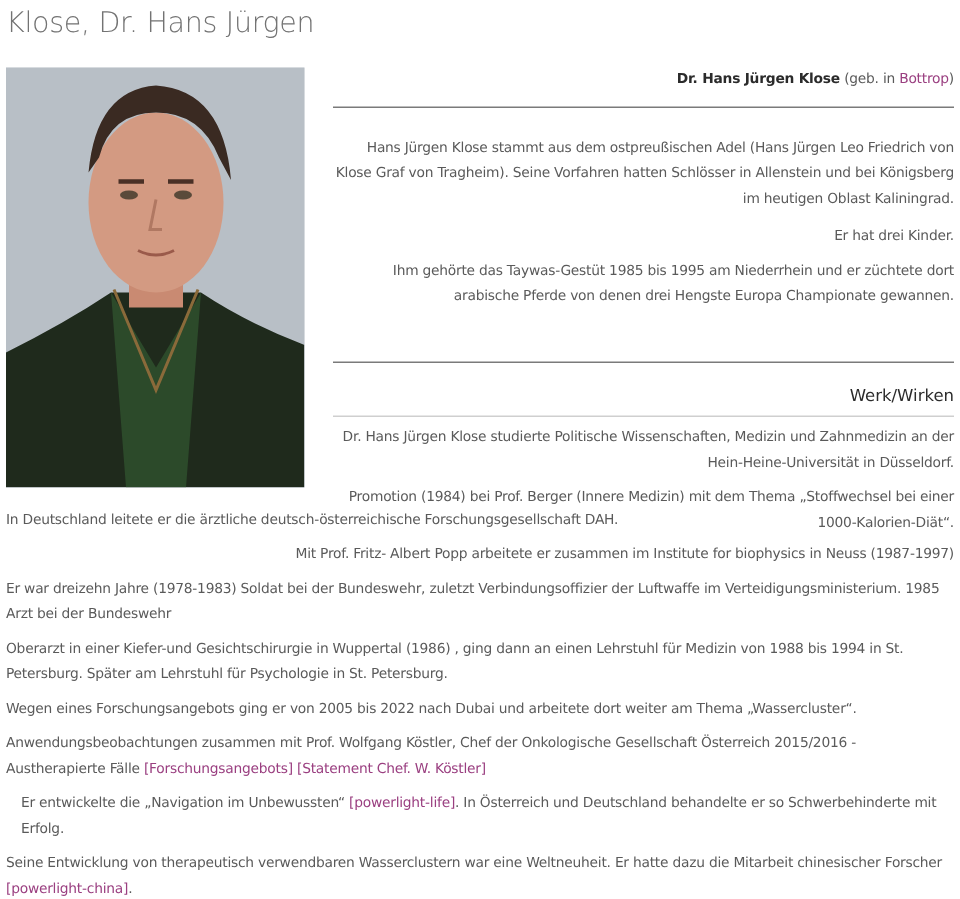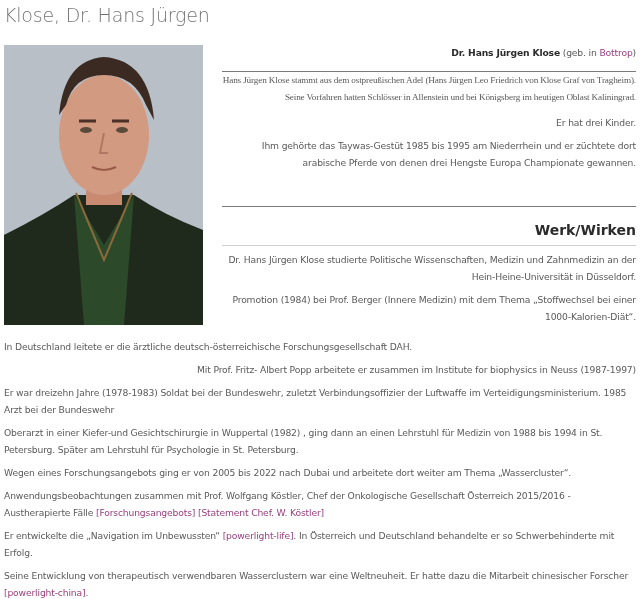--- a/index.html
+++ b/index.html
@@ -15,21 +15,21 @@
     .photo {
       position: absolute; left: 4px; top: 45px; width: 199px; height: 280px;
       background: #b9c0c7; overflow: hidden;
     }
     .right { position: absolute; left: 222px; top: 44px; width: 414px; text-align: right; }
     .p { font-size: 9.2px; line-height: 17px; margin: 0; color: #5a5a5a; letter-spacing: -0.15px; }
     .bold { font-weight: bold; color: #2b2b2b; }
     .link { color: #9a3f80; }
     .hr { height: 1px; background: #7a7a7a; }
     .hr-light { height: 1px; background: #cfcfcf; }
-    .h { font-size: 14px; font-weight: bold; color: #2b2b2b; }
+    .h { font-size: 11px; font-weight: normal; color: #2b2b2b; }
     .full { position: absolute; left: 4px; width: 632px; }
   </style>
 </head>
 <body>
 
 <div class="title">Klose, Dr. Hans Jürgen</div>
 
 <div class="photo">
   <svg width="199" height="280" viewBox="0 0 199 280">
     <rect width="199" height="280" fill="#b8bfc6"></rect>
@@ -45,39 +45,39 @@
     <path d="M100 88 L96 108 L104 108" fill="none" stroke="#b07862" stroke-width="2"></path>
     <path d="M88 122 Q100 128 112 122" fill="none" stroke="#9a5a4a" stroke-width="2"></path>
   </svg>
 </div>
 
 <div class="right">
   <p class="p" style="margin-top:0;">
     <span class="bold">Dr. Hans Jürgen Klose</span><span> (geb. in </span><span class="link">Bottrop</span><span>)</span>
   </p>
   <div class="hr" style="margin-top:10px;"></div>
-  <p class="p" style="margin-top:0;font-family:Liberation Serif, serif;">Hans Jürgen Klose stammt aus dem ostpreußischen Adel (Hans Jürgen Leo Friedrich von Klose Graf von Tragheim). Seine Vorfahren hatten Schlösser in Allenstein und bei Königsberg im heutigen Oblast Kaliningrad.</p>
+  <p class="p" style="margin-top:18px;">Hans Jürgen Klose stammt aus dem ostpreußischen Adel (Hans Jürgen Leo Friedrich von Klose Graf von Tragheim). Seine Vorfahren hatten Schlösser in Allenstein und bei Königsberg im heutigen Oblast Kaliningrad.</p>
   <p class="p" style="margin-top:8px;">Er hat drei Kinder.</p>
   <p class="p" style="margin-top:6px;">Ihm gehörte das Taywas-Gestüt 1985 bis 1995 am Niederrhein und er züchtete dort arabische Pferde von denen drei Hengste Europa Championate gewannen.</p>
   <div class="hr" style="margin-top:35px;"></div>
   <div class="h" style="margin-top:15px;">Werk/Wirken</div>
   <div class="hr-light" style="margin-top:7px;"></div>
   <p class="p" style="margin-top:5px;">Dr. Hans Jürgen Klose studierte Politische Wissenschaften, Medizin und Zahnmedizin an der Hein-Heine-Universität in Düsseldorf.</p>
   <p class="p" style="margin-top:6px;">Promotion (1984) bei Prof. Berger (Innere Medizin) mit dem Thema „Stoffwechsel bei einer 1000-Kalorien-Diät“.</p>
 </div>
 
 <div class="full" style="top:338px;">
   <p class="p">In Deutschland leitete er die ärztliche deutsch-österreichische Forschungsgesellschaft DAH.</p>
   <p class="p" style="margin-top:6px;text-align:right;">Mit Prof. Fritz- Albert Popp arbeitete er zusammen im Institute for biophysics in Neuss (1987-1997)</p>
   <p class="p" style="margin-top:6px;">Er war dreizehn Jahre (1978-1983) Soldat bei der Bundeswehr, zuletzt Verbindungsoffizier der Luftwaffe im Verteidigungsministerium. 1985 Arzt bei der Bundeswehr</p>
-  <p class="p" style="margin-top:6px;">Oberarzt in einer Kiefer-und Gesichtschirurgie in Wuppertal (1982) , ging dann an einen Lehrstuhl für Medizin von 1988 bis 1994 in St. Petersburg. Später am Lehrstuhl für Psychologie in St. Petersburg.</p>
+  <p class="p" style="margin-top:6px;">Oberarzt in einer Kiefer-und Gesichtschirurgie in Wuppertal (1986) , ging dann an einen Lehrstuhl für Medizin von 1988 bis 1994 in St. Petersburg. Später am Lehrstuhl für Psychologie in St. Petersburg.</p>
   <p class="p" style="margin-top:6px;">Wegen eines Forschungsangebots ging er von 2005 bis 2022 nach Dubai und arbeitete dort weiter am Thema „Wassercluster“.</p>
   <p class="p" style="margin-top:6px;">
     <span>Anwendungsbeobachtungen zusammen mit Prof. Wolfgang Köstler, Chef der Onkologische Gesellschaft Österreich 2015/2016 - Austherapierte Fälle </span><span class="link">[Forschungsangebots]</span> <span class="link">[Statement Chef. W. Köstler]</span>
   </p>
-  <p class="p" style="margin-top:6px;">
+  <p class="p" style="margin-top:6px;margin-left:10px;">
     <span>Er entwickelte die „Navigation im Unbewussten“ </span><span class="link">[powerlight-life]</span><span>. In Österreich und Deutschland behandelte er so Schwerbehinderte mit Erfolg.</span>
   </p>
   <p class="p" style="margin-top:6px;">
     <span>Seine Entwicklung von therapeutisch verwendbaren Wasserclustern war eine Weltneuheit. Er hatte dazu die Mitarbeit chinesischer Forscher </span><span class="link">[powerlight-china]</span><span>.</span>
   </p>
 
 </div>
 
 </body></html>

